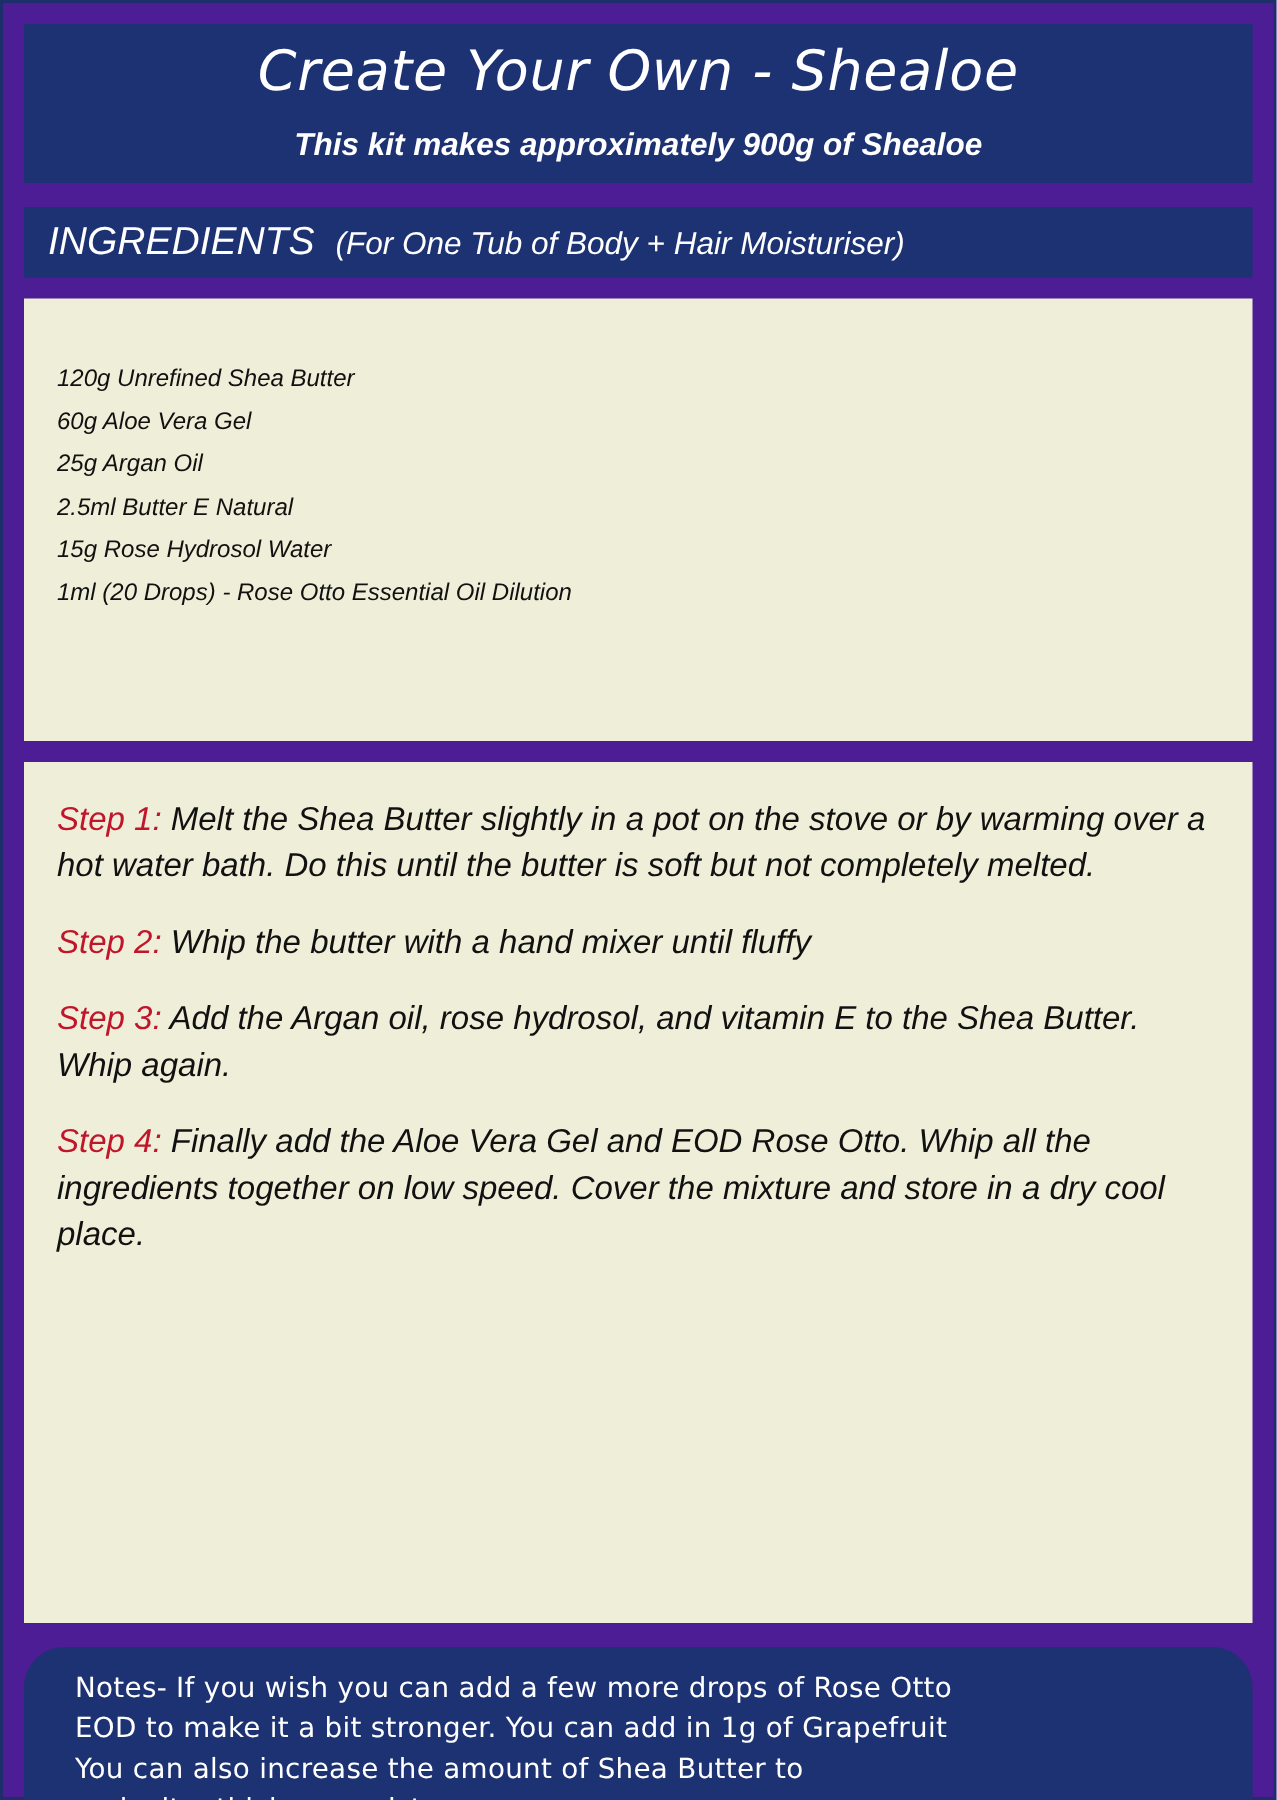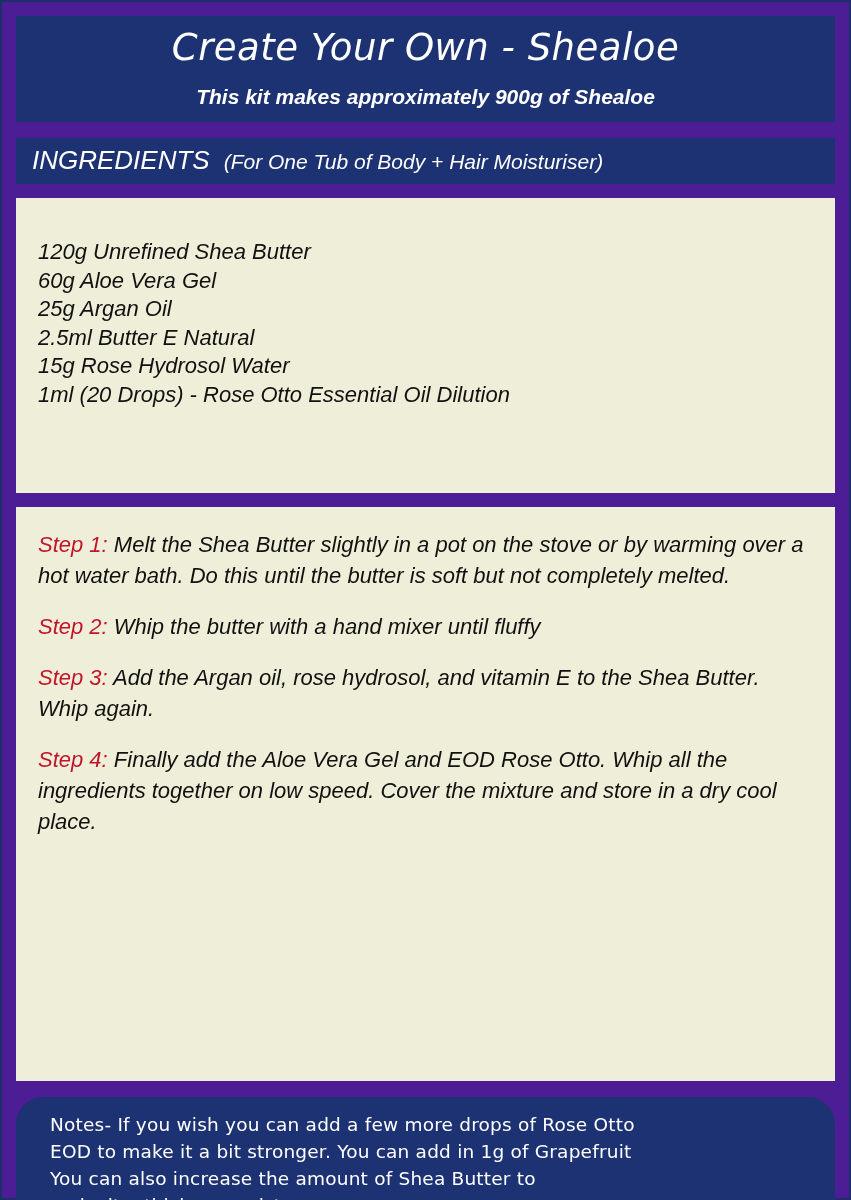--- a/index.html
+++ b/index.html
@@ -90,21 +90,21 @@
     box-sizing: border-box;
     width: 100%;
   }
   .ingredients-panel {
     margin-top: 14px;
     height: 295px;
     padding: 40px 0 0 22px;
   }
   .ingredient-line {
     font-style: italic;
-    font-size: 22px;
+    font-size: 16px;
     line-height: 28.5px;
     color: #111111;
     white-space: nowrap;
   }
 
   .steps-panel {
     margin-top: 14px;
     height: 574px;
     padding: 22px 24px 0 22px;
   }

